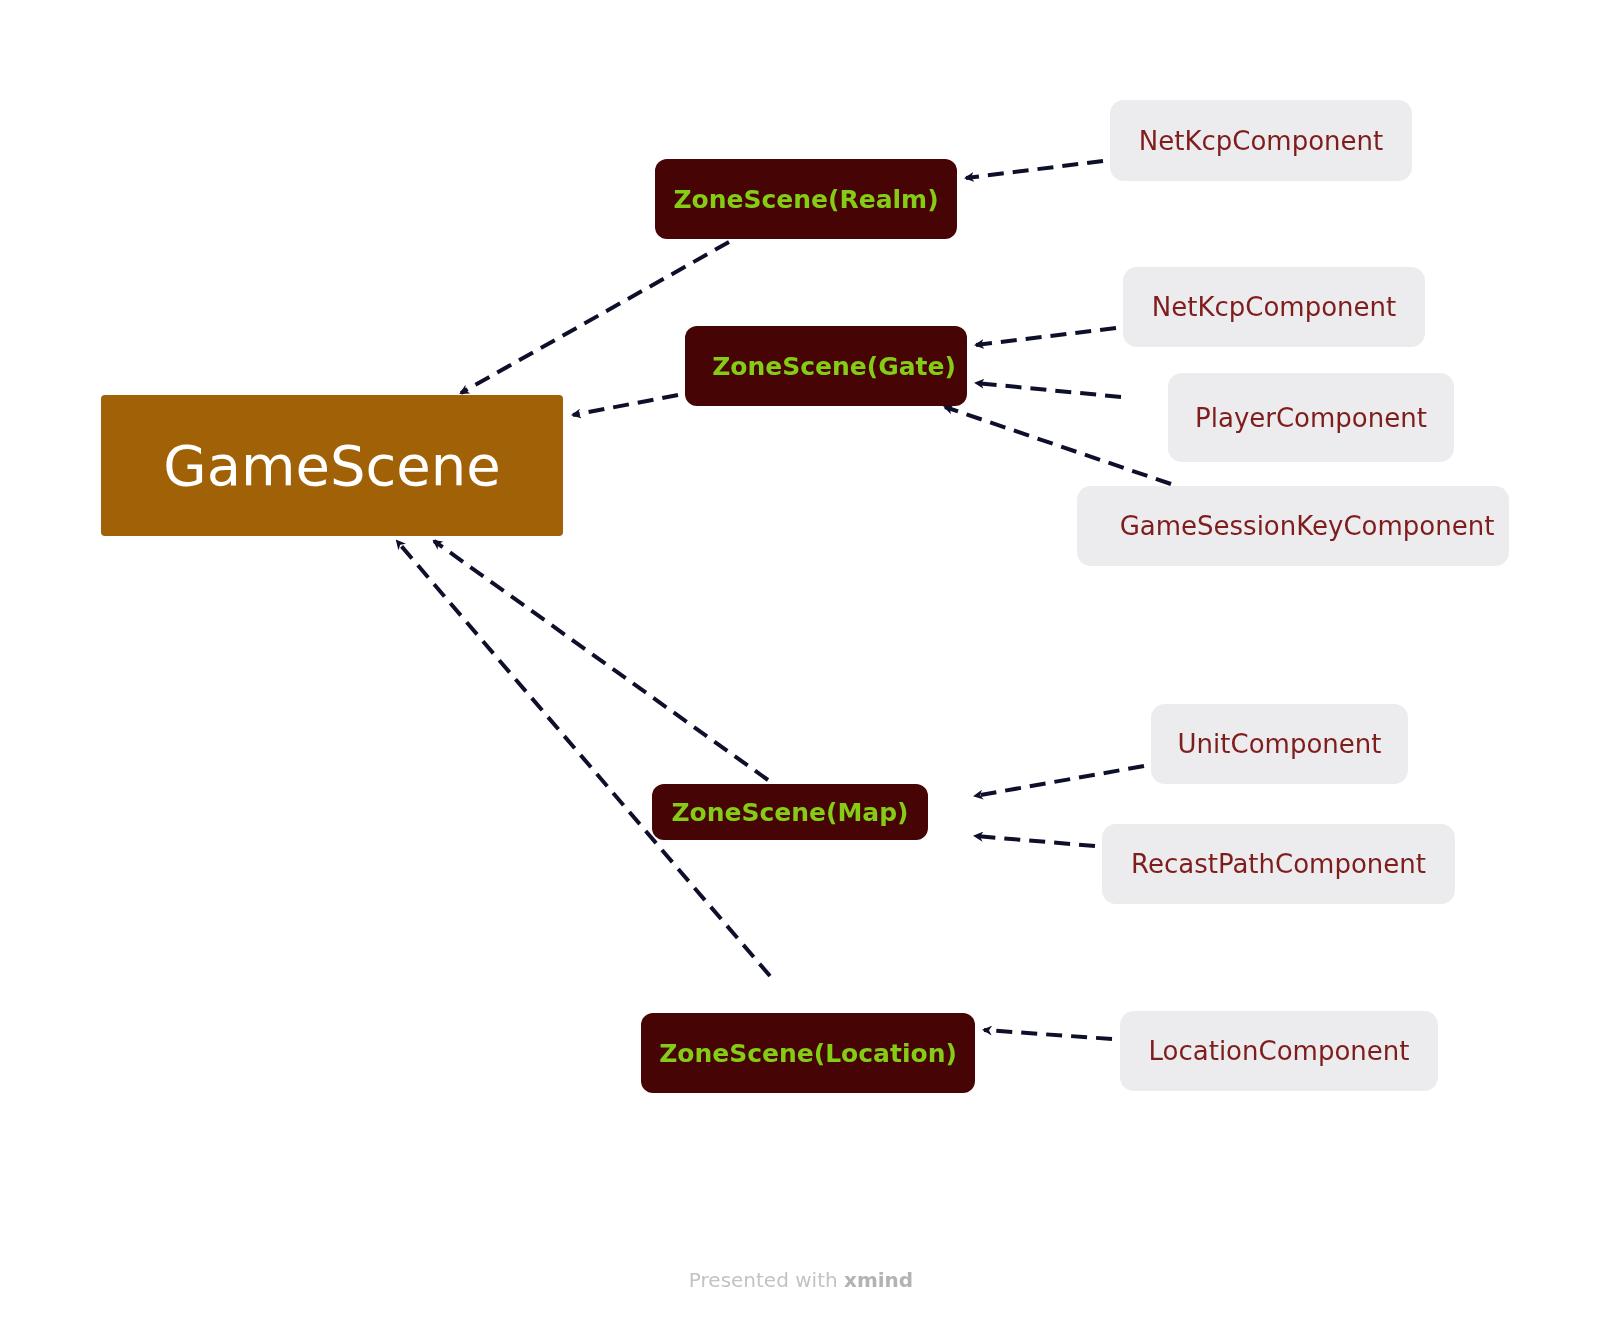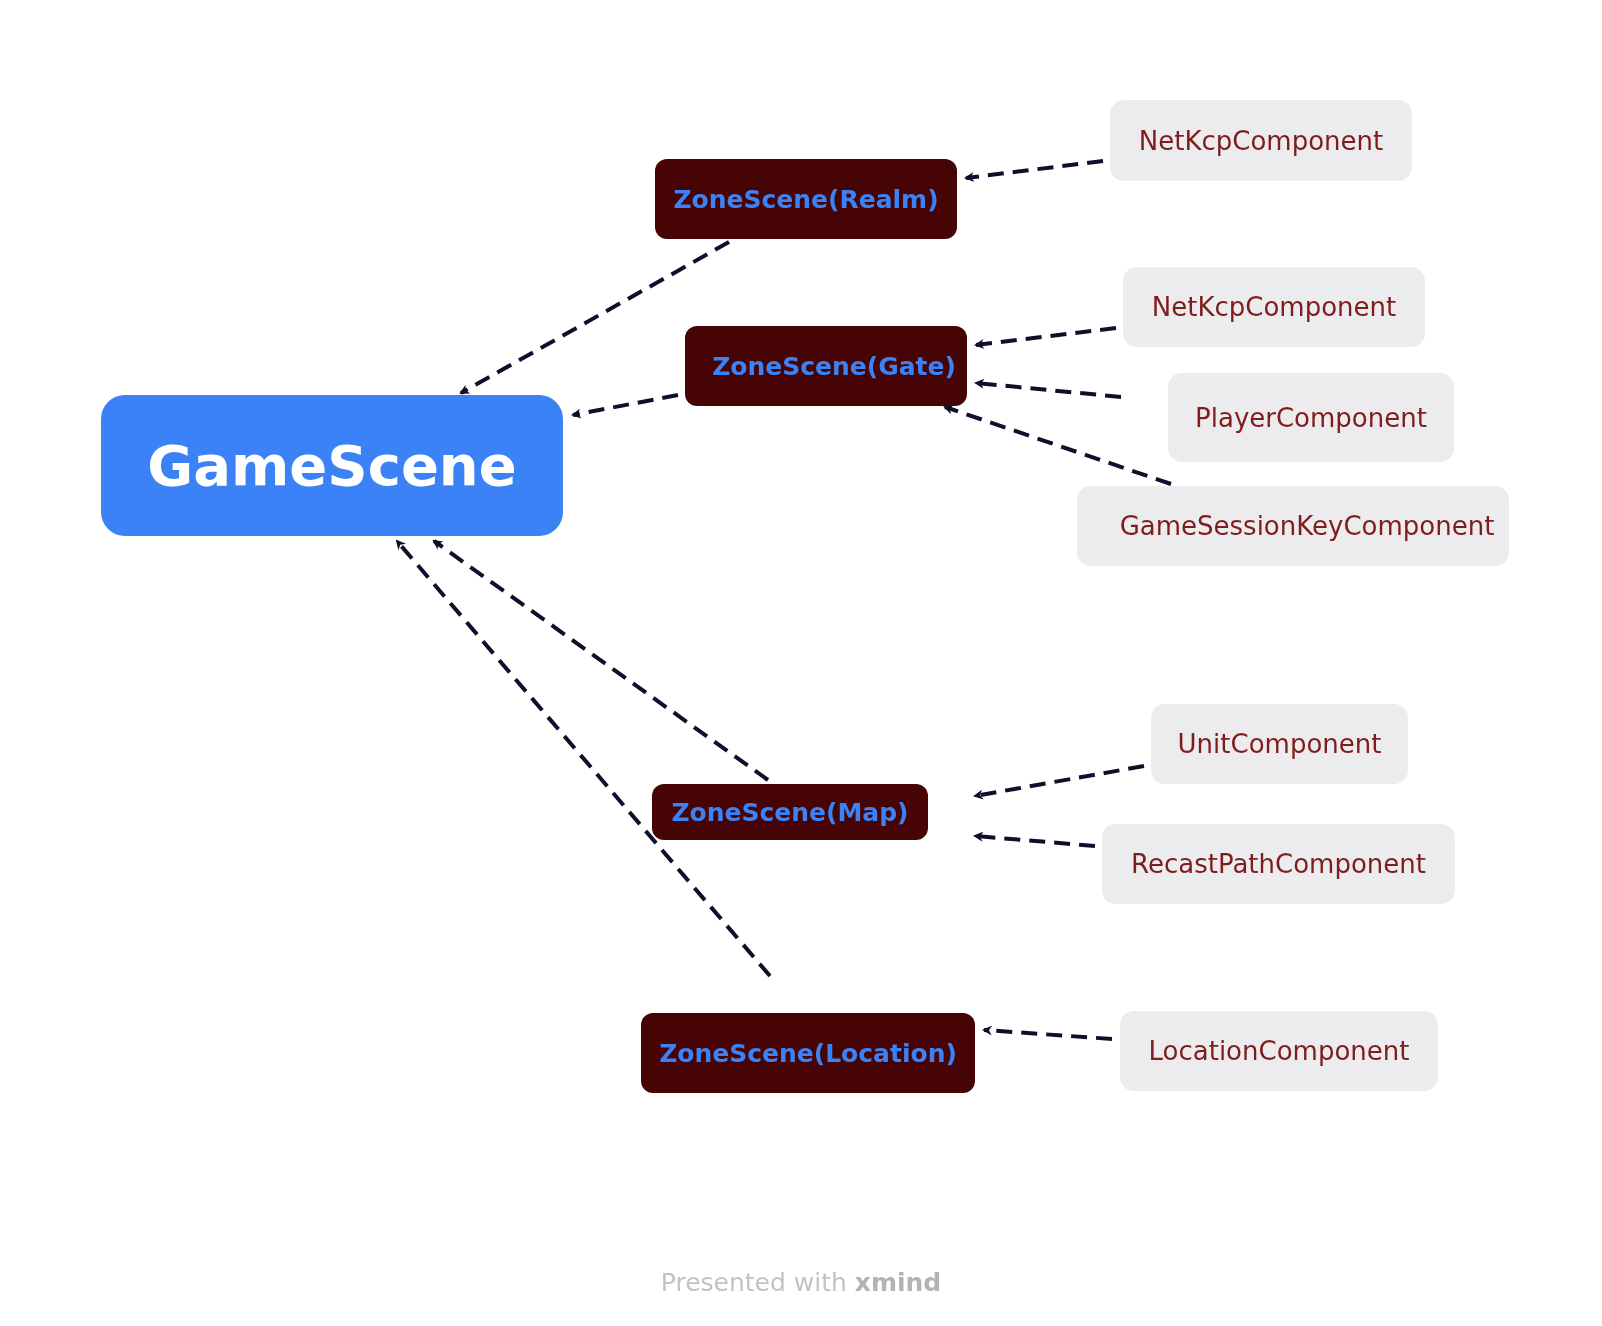--- a/index.html
+++ b/index.html
@@ -1,25 +1,25 @@
 <!DOCTYPE html>
 <html><head>
 <meta charset="utf-8">
 <style>
   html, body { margin: 0; padding: 0; background: #ffffff; }
   body { width: 1602px; height: 1326px; position: relative; overflow: hidden;
          font-family: "DejaVu Sans", "Liberation Sans", sans-serif; }
   #edges { position: absolute; left: 0; top: 0; width: 1602px; height: 1326px; }
   .node { position: absolute; box-sizing: border-box; display: flex; align-items: center;
           justify-content: center; white-space: nowrap; border-radius: 12px; cursor: pointer; }
-  .root { background: #3b82f6; color: #ffffff; font-size: 56px; border-radius: 24px; font-weight: bold; }
-  .zone { background: #460404; color: #3b82f6; font-size: 25px; font-weight: bold; border-radius: 12px; }
+  .root { background: #a16207; color: #ffffff; font-size: 56px; border-radius: 4px; }
+  .zone { background: #460404; color: #84cc16; font-size: 25px; font-weight: bold; border-radius: 12px; }
   .comp { background: #ecebee; color: #7f1d1d; font-size: 26px; border-radius: 14px; }
   .footer { position: absolute; left: 0; width: 1602px; top: 1268px; text-align: center;
-            font-size: 25px; color: #c3c3c5; }
+            font-size: 20px; color: #c3c3c5; }
   .footer b { color: #b3b3b5; font-weight: bold; }
 </style>
 </head>
 <body>
 
 <svg id="edges" xmlns="http://www.w3.org/2000/svg">
   <defs>
     <marker id="arrow" markerWidth="10" markerHeight="10" refX="8" refY="5" orient="auto" markerUnits="userSpaceOnUse">
       <path d="M0,0 L10,5 L0,10 L3,5 Z" fill="#0e0f2b"></path>
     </marker>

